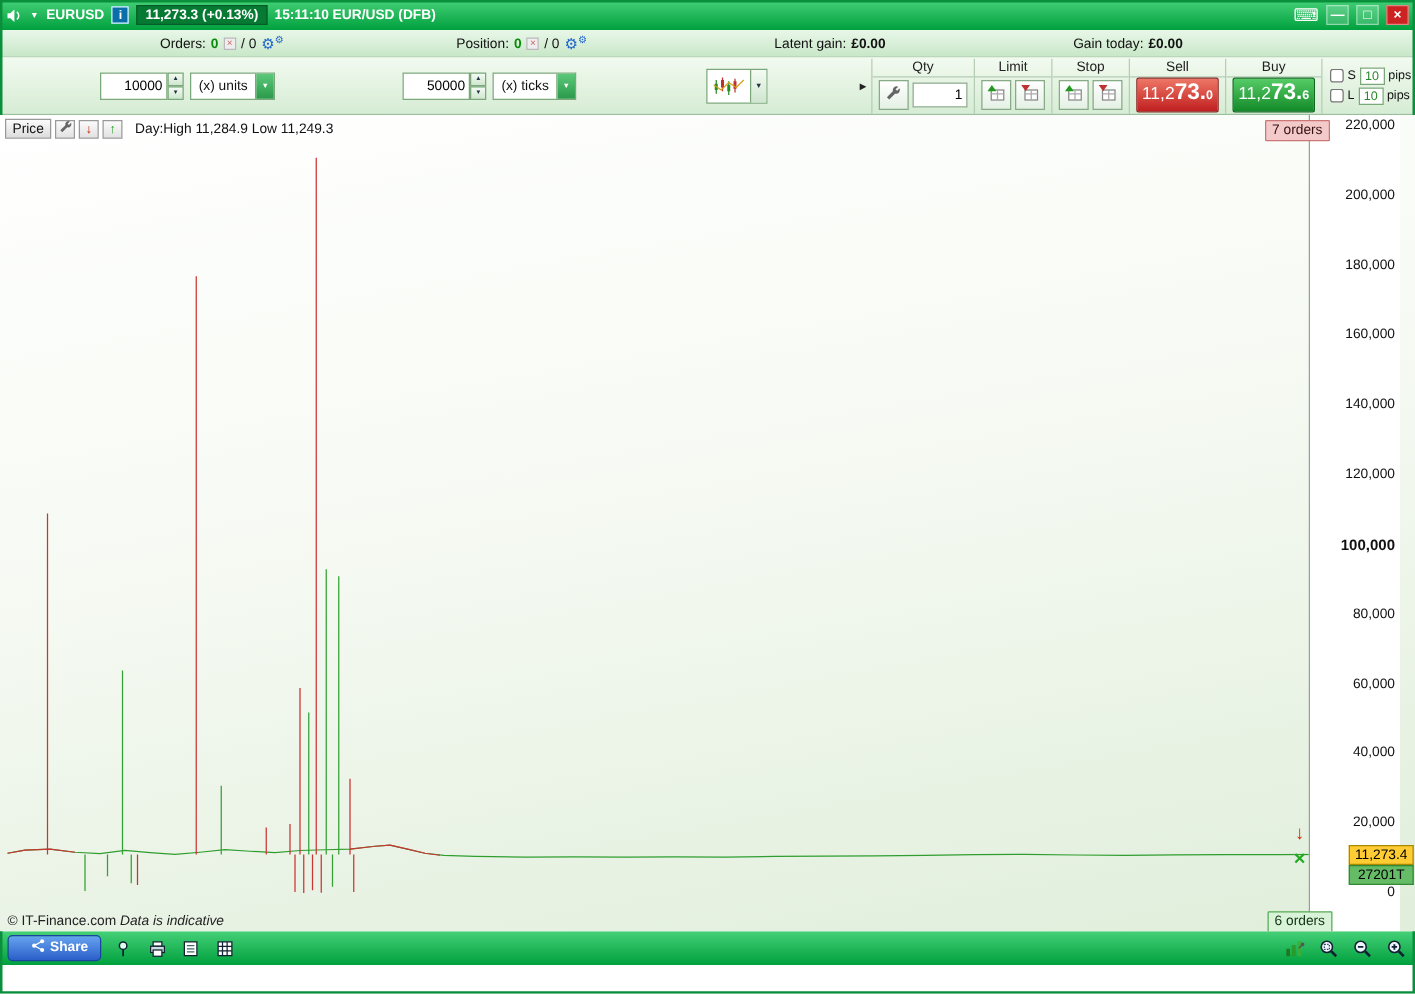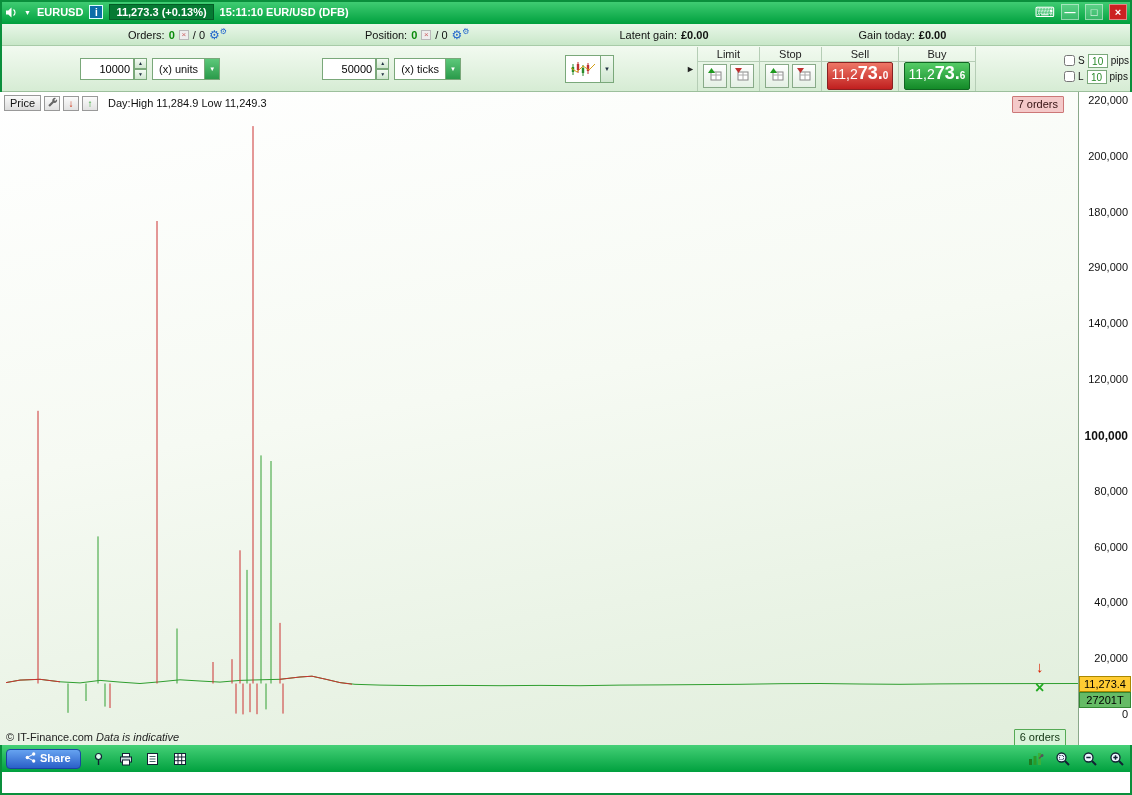--- a/index.html
+++ b/index.html
@@ -55,21 +55,21 @@
   .px-main { font-size:18px; font-weight:bold; }
   .px-sup { font-size:10px; font-weight:bold; vertical-align:super; }
   .sl-group { margin-left:auto; margin-right:3px; display:flex; flex-direction:column; gap:2px; }
   .sl-row { display:flex; align-items:center; gap:3px; font-size:10px; }
   .sl-row input[type=checkbox] { width:11px; height:11px; }
   .pips-box { width:20px; height:14px; border:1px solid #7aa87a; background:#fff; color:#2a8a2a; text-align:center; font-size:10px; line-height:13px; }
 
   
   .chart-area { position:relative; height:653px; background:linear-gradient(170deg,#ffffff 0%, #f6faf3 45%, #e0eedb 100%); flex:0 0 auto; overflow:hidden; }
   #chart-svg { position:absolute; left:0; top:0; }
-  .y-axis { position:absolute; right:0; top:0; width:54px; height:653px; background:#fff; border-left:1px solid #8aa88a; }
+  .y-axis { position:absolute; right:12px; top:0; width:73px; height:653px; background:#fff; border-left:1px solid #8aa88a; }
   .y-tick { position:absolute; right:4px; font-size:11px; color:#111; }
   .y-tick.bold { font-weight:bold; font-size:12px; }
   .price-header { position:absolute; left:4px; top:3px; display:flex; align-items:center; gap:3px;justify-content:flex-end; }
   .price-chip { background:linear-gradient(#fbfbfb,#dcdcdc); border:1px solid #999; padding:1px 5px; cursor:pointer; }
   .tiny-btn { width:16px; height:15px; background:linear-gradient(#fbfbfb,#e2e2e2); border:1px solid #999; display:inline-flex; align-items:center; justify-content:center; font-size:10px; cursor:pointer; padding:0; }
   .arrow-red { color:#cc2200; font-weight:bold; }
   .arrow-green { color:#1a9a1a; font-weight:bold; }
   .day-info { margin-left:4px; color:#111; background:rgba(255,255,255,.75); padding:1px 3px; }
   .badge { position:absolute; font-size:11px; padding:0 5px; line-height:15px; border-radius:1px; }
   .badge.orders-top { top:4px; right:68px; background:#f4c9c9; border:1px solid #cc7777; color:#331111; }
@@ -177,20 +177,33 @@
             <rect x="16.8" y="5" width="2.4" height="6" fill="#c03030"></rect>
           <path d="M1 8 L7 12 L13 6 L19 10 L25 4" stroke="#d4a017" fill="none"></path>
         </svg>
       </span>
       <span class="dd">▼</span>
     </div>
 
     <div class="trade-panel">
       <span class="panel-collapse">►</span>
 
+      <div class="tp-col">
+        <div class="tp-header">Qty</div>
+        <div class="tp-body">
+          <button class="sq-btn">
+            <span>
+              <svg width="13" height="13" viewBox="0 0 12 12">
+                  <path d="M9.8 1.2a2.9 2.9 0 0 0-4 3.4L1.4 9l1.7 1.7 4.3-4.3a2.9 2.9 0 0 0 3.4-4L8.9 4.3 7.8 3.2z" fill="#666"></path>
+                </svg>
+            </span>
+          </button>
+          <input class="qty-input" value="1" style="">
+        </div>
+      </div>
 
       <div class="tp-col">
         <div class="tp-header">Limit</div>
         <div class="tp-body">
           <button class="sq-btn">
             <span>
               <svg width="15" height="15" viewBox="0 0 15 15">
                   <rect x="4" y="5" width="10" height="8" fill="#fff" stroke="#888"></rect>
                   <line x1="4" y1="8" x2="14" y2="8" stroke="#aaa"></line>
                   <line x1="9" y1="5" x2="9" y2="13" stroke="#aaa"></line>
@@ -302,21 +315,21 @@
         <line x1="266" y1="591.5" x2="266" y2="617.4" stroke="#33a033" stroke-width="1"></line>
         <line x1="271" y1="591.5" x2="271" y2="369.0" stroke="#33a033" stroke-width="1"></line>
         <line x1="280" y1="591.5" x2="280" y2="530.9" stroke="#cc3333" stroke-width="1"></line>
         <line x1="283" y1="591.5" x2="283" y2="621.6" stroke="#cc3333" stroke-width="1"></line>
       </svg>
 
     <div class="y-axis" id="y-axis">
         <div class="y-tick" style="top: 2px;">220,000</div>
         <div class="y-tick" style="top: 57.8182px;">200,000</div>
         <div class="y-tick" style="top: 113.636px;">180,000</div>
-        <div class="y-tick" style="top: 169.455px;">290,000</div>
+        <div class="y-tick" style="top: 169.455px;">160,000</div>
         <div class="y-tick" style="top: 225.273px;">140,000</div>
         <div class="y-tick" style="top: 281.091px;">120,000</div>
         <div class="y-tick bold" style="top: 336.909px;">100,000</div>
         <div class="y-tick" style="top: 392.727px;">80,000</div>
         <div class="y-tick" style="top: 448.545px;">60,000</div>
         <div class="y-tick" style="top: 504.364px;">40,000</div>
         <div class="y-tick" style="top: 560.182px;">20,000</div>
         <div class="y-tick" style="top: 616px;">0</div>
       </div>
 

